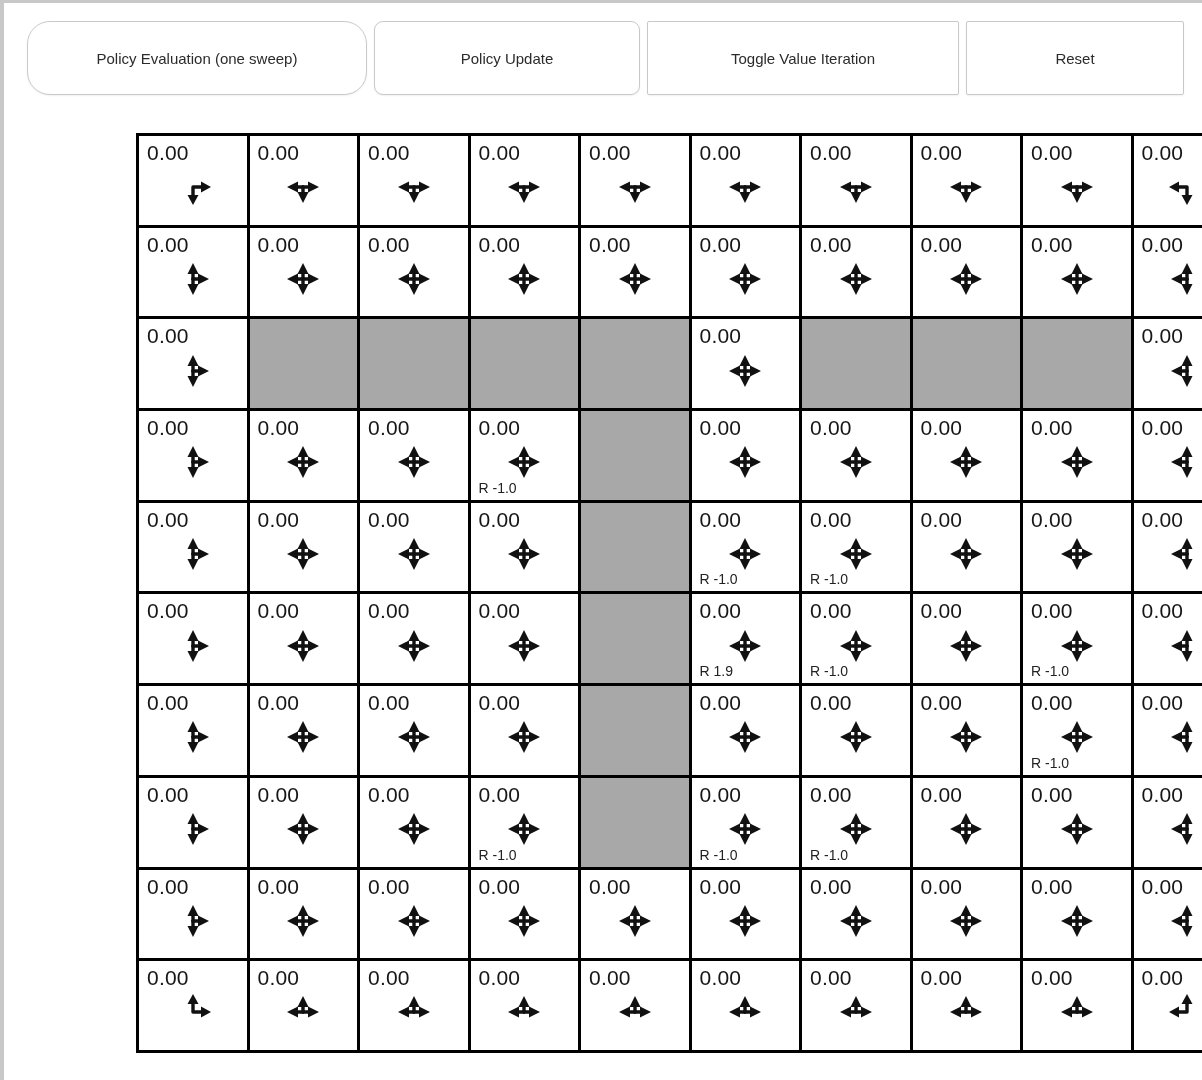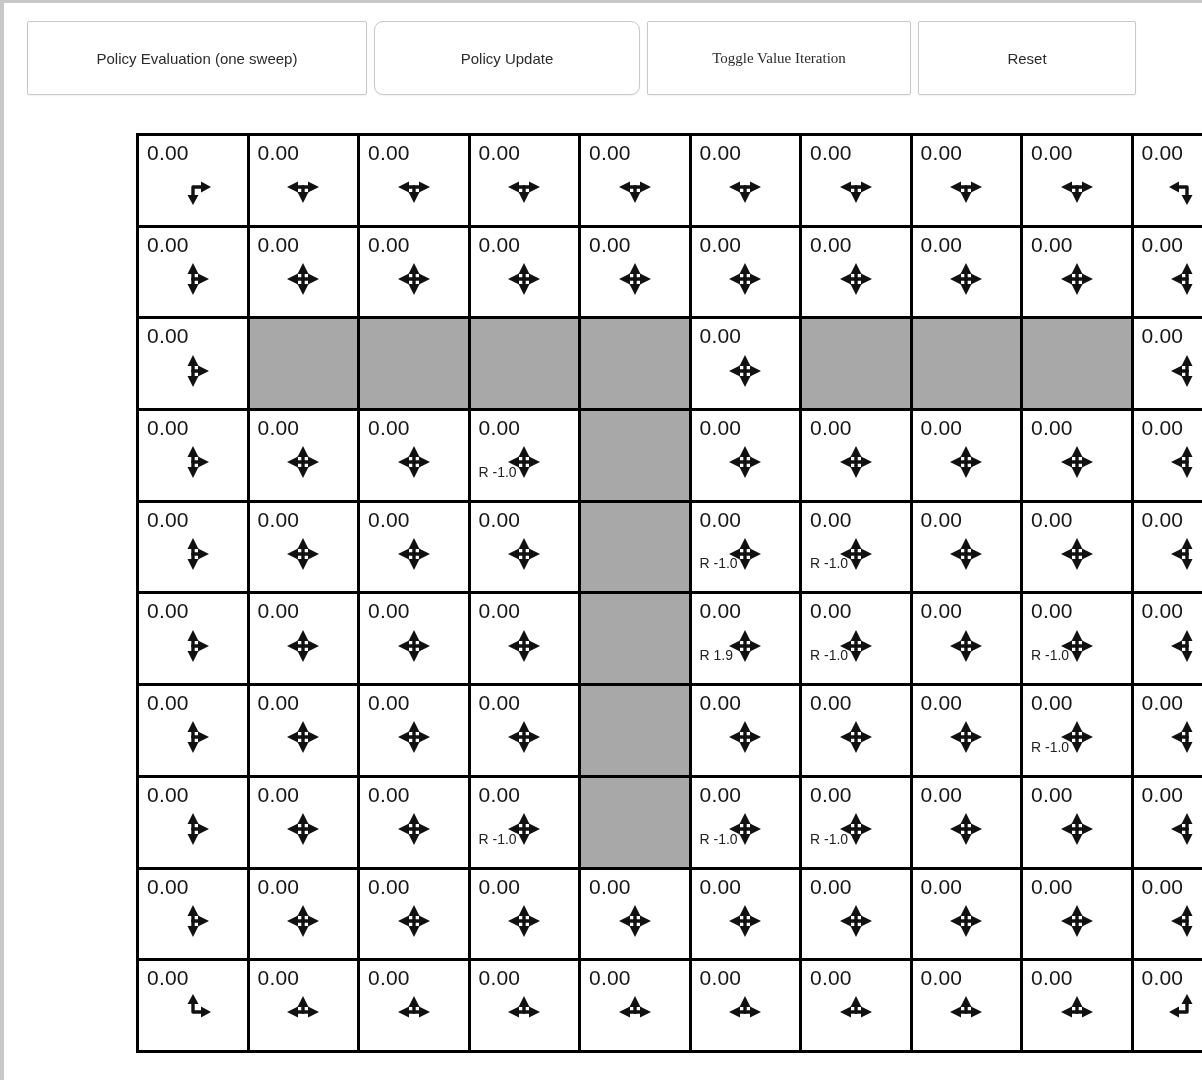--- a/index.html
+++ b/index.html
@@ -13,43 +13,43 @@
 
   .toolbar { position:absolute; left:27px; top:21px; display:flex; gap:7px; }
   .btn {
     height:74px; box-sizing:border-box;
     background:#ffffff; border:1px solid #c9c9c9; border-radius:2px;
     display:flex; align-items:center; justify-content:center;
     font-size:15px; color:#2b2b2b; cursor:pointer;
     box-shadow:0 1px 2px rgba(0,0,0,0.06);
     font-family:inherit; padding:0;
   }
-  .btn:nth-child(1){ width:340px; }
+  .btn:nth-child(1){ width:340px;border-radius:23px; }
   .btn:nth-child(2){ width:266px;border-radius:9px; }
-  .btn:nth-child(3){ width:264px;font-family:Liberation Serif, serif; }
+  .btn:nth-child(3){ width:312px; }
   .btn:nth-child(4){ width:218px; }
 
   .grid {
     position:absolute; left:136px; top:133px;
     width:1108px; height:920px; box-sizing:border-box;
     background:#000000; border:3px solid #000000;
     display:grid;
     grid-template-columns:repeat(10,1fr);
     grid-template-rows:repeat(10,1fr);
     gap:3px;
   }
   .cell { background:#ffffff; position:relative; overflow:hidden; }
   .cell.wall { background:#a8a8a8; }
   .val {
     margin:5px 0 0 8px; font-size:21px; line-height:1.15;
     color:#161616; letter-spacing:0.2px;
   }
   .pol { display:block; margin:0 auto; }
   .reward {
-    position:absolute; left:8px; bottom:20px;
+    position:absolute; left:8px; bottom:4px;
     font-size:14px; color:#222222;
   }
 </style>
 </head>
 <body>
 
 <div class="edge-top"></div>
 <div class="edge-left"></div>
 
 <div class="toolbar">

